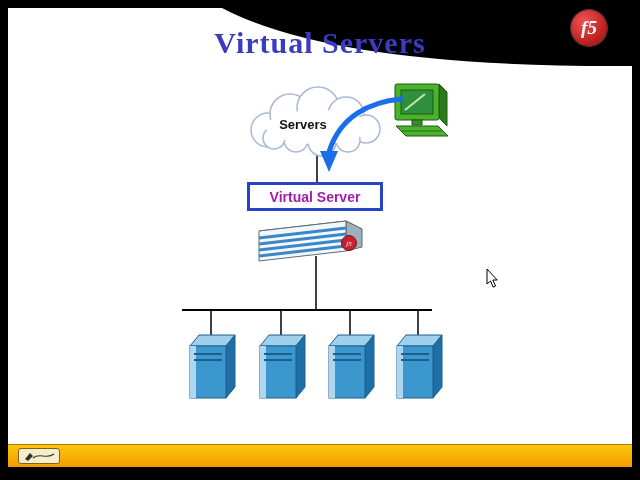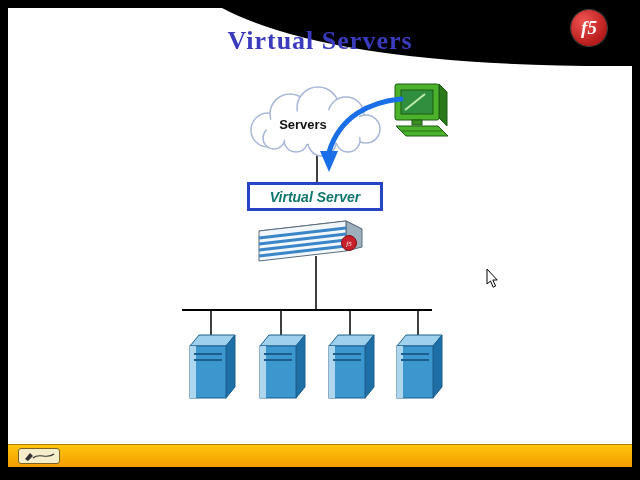--- a/index.html
+++ b/index.html
@@ -13,33 +13,33 @@
   .slide {
     position:absolute; left:8px; top:8px; width:624px; height:436px;
     background:#fff; z-index:1;
   }
   .art {
     position:absolute; left:0; top:0; width:640px; height:480px;
     z-index:2; pointer-events:none;
   }
   .slide-title {
     position:absolute; left:160px; top:26px; width:320px; text-align:center;
-    font-family:"Liberation Serif", serif; font-weight:bold; font-size:26px;
+    font-family:"Liberation Serif", serif; font-weight:bold; font-size:30px;
     color:#3b3bbe; letter-spacing:1px; z-index:3;
   }
   .internet-label {
     position:absolute; left:255px; top:117px; width:96px; text-align:center;
     font-size:13px; font-weight:bold; color:#111; z-index:3;
   }
   .vs-box {
     position:absolute; left:247px; top:182px; width:136px; height:29px;
     background:#fff; border:3px solid #2744c4; z-index:3;
     display:flex; align-items:center; justify-content:center;
   }
-  .vs-label { font-size:14px; font-weight:bold; color:#0f766e;font-style:italic; }
+  .vs-label { font-size:14px; font-weight:bold; color:#a21caf; }
   .f5-logo {
     position:absolute; left:571px; top:10px; width:36px; height:36px;
     border-radius:50%;
     background:radial-gradient(circle at 35% 30%, #ef5350, #b71c1c 70%);
     color:#fff; display:flex; align-items:center; justify-content:center;
     font-family:"Liberation Serif", serif; font-style:italic; font-weight:bold;
     font-size:19px; z-index:4; box-shadow:0 0 0 1px rgba(255,255,255,.25);
   }
   .bottom-bar {
     position:absolute; left:8px; top:444px; width:624px; height:23px;

